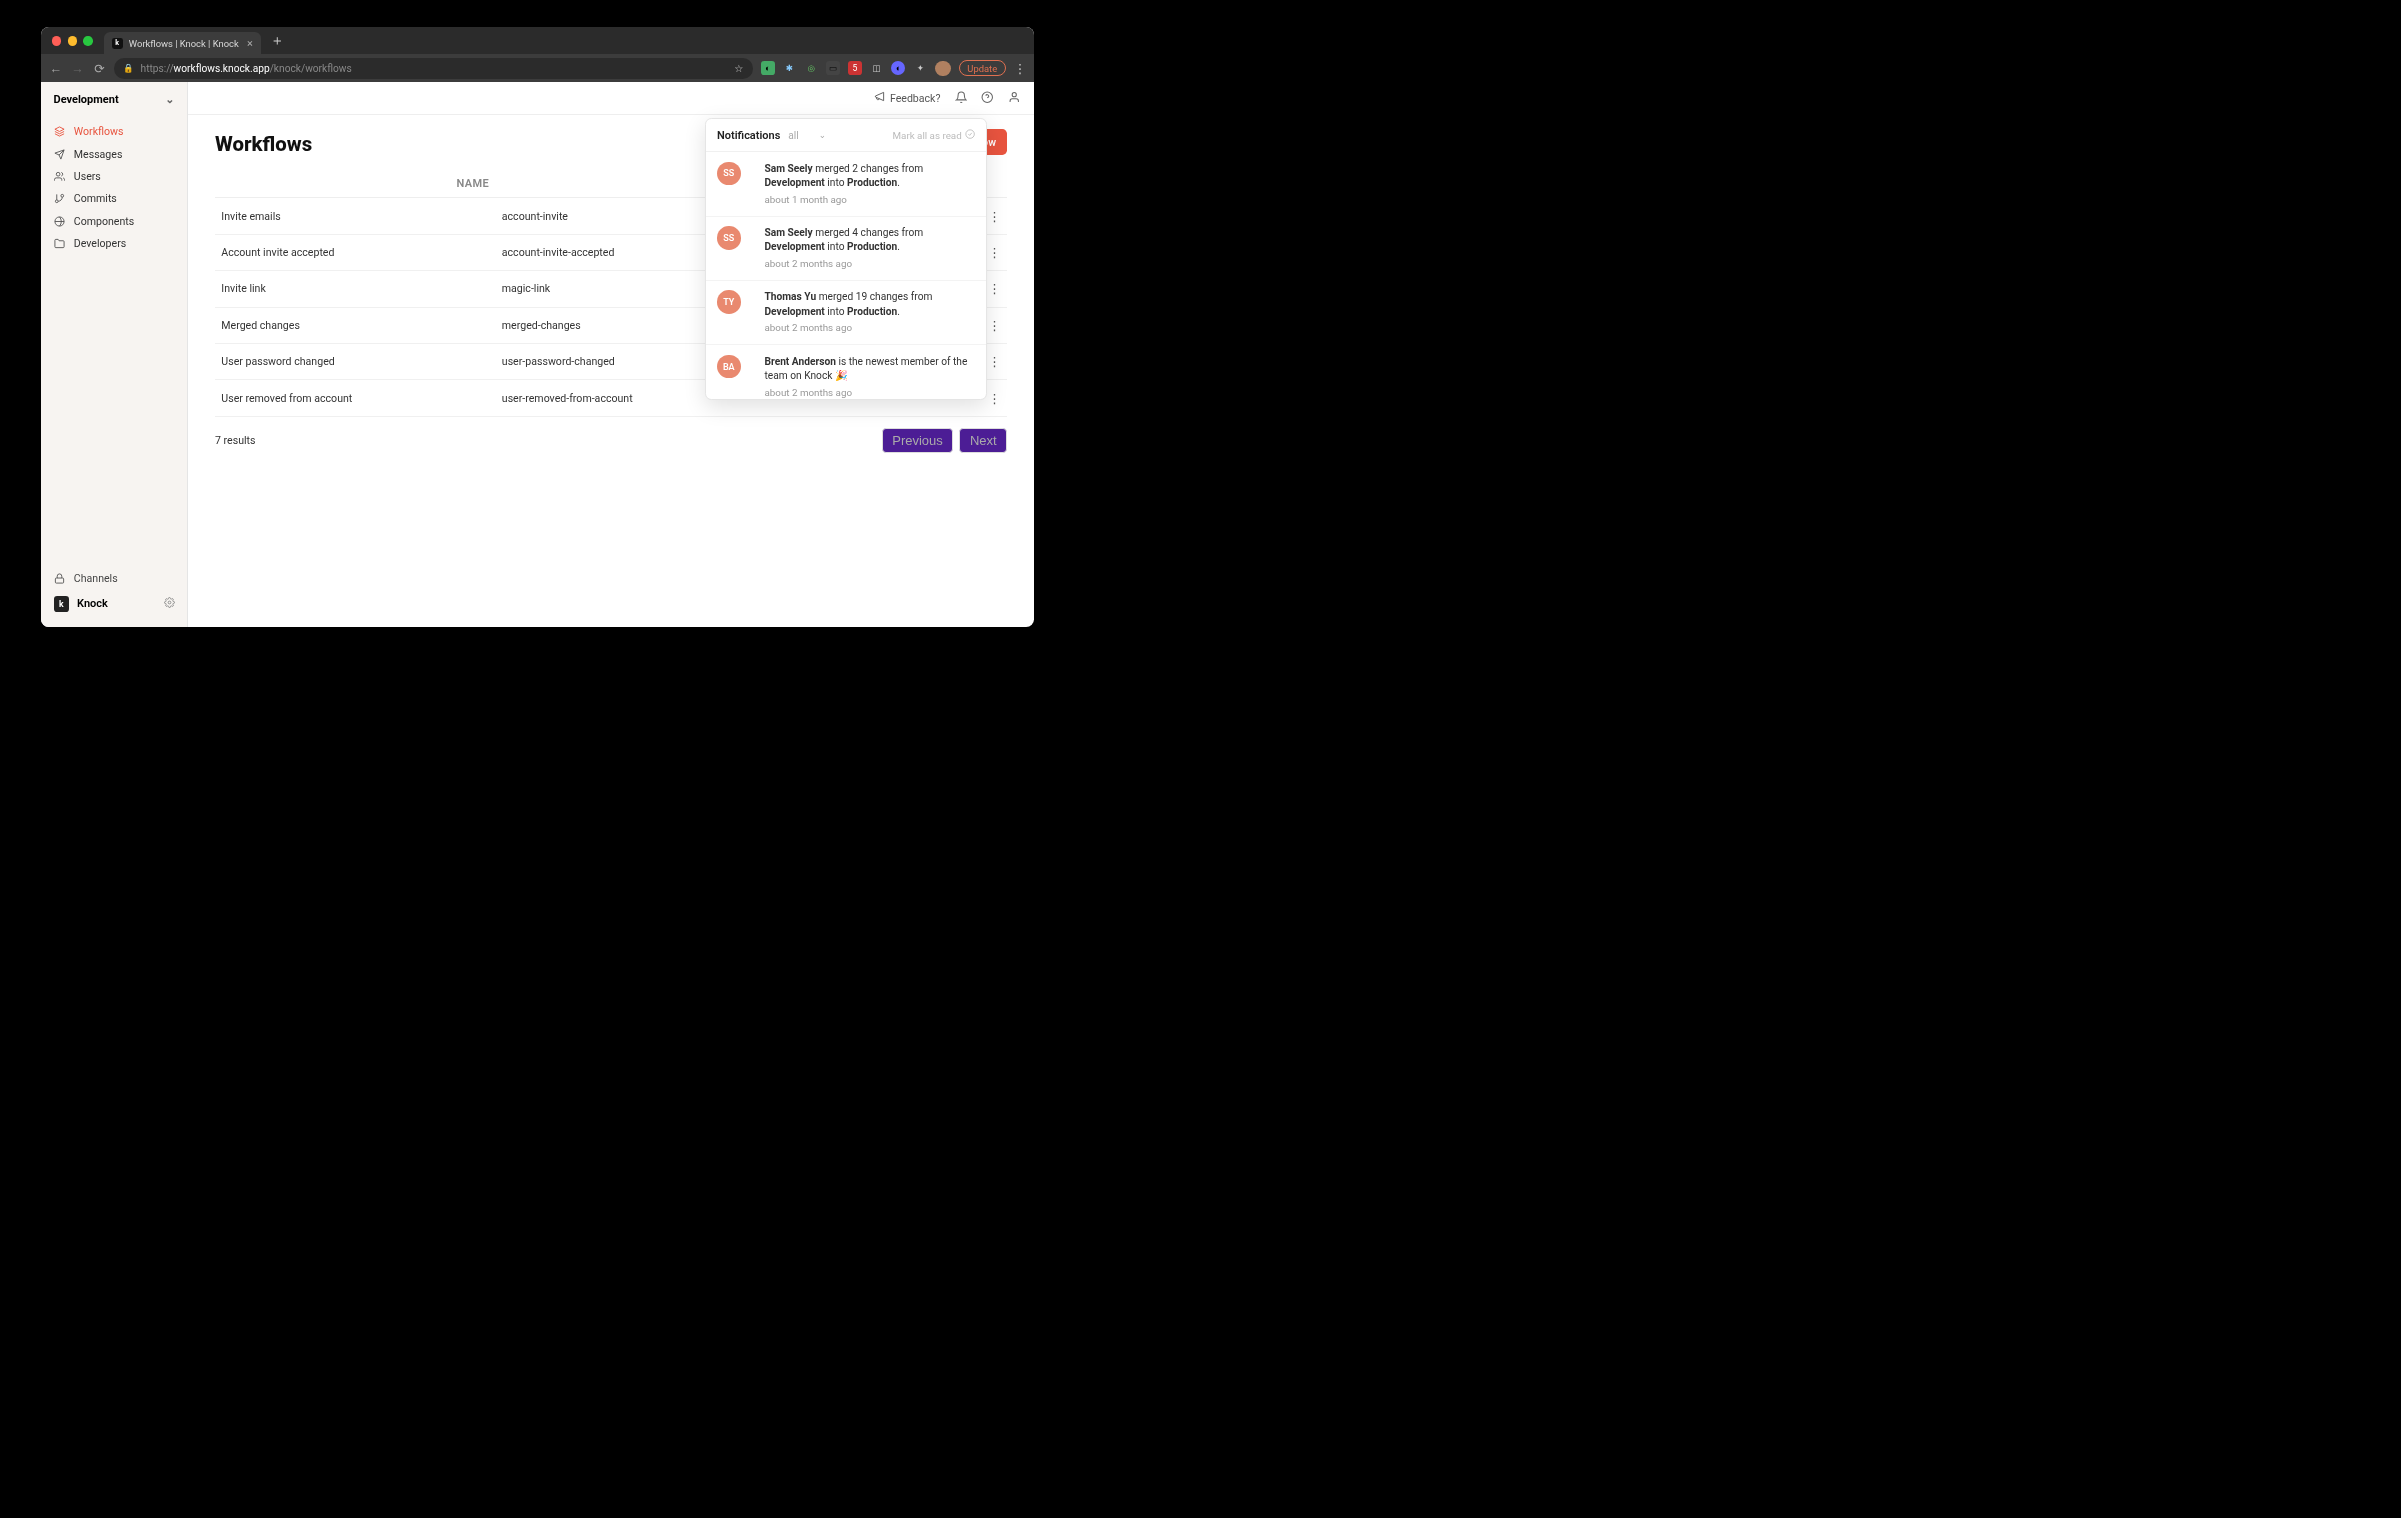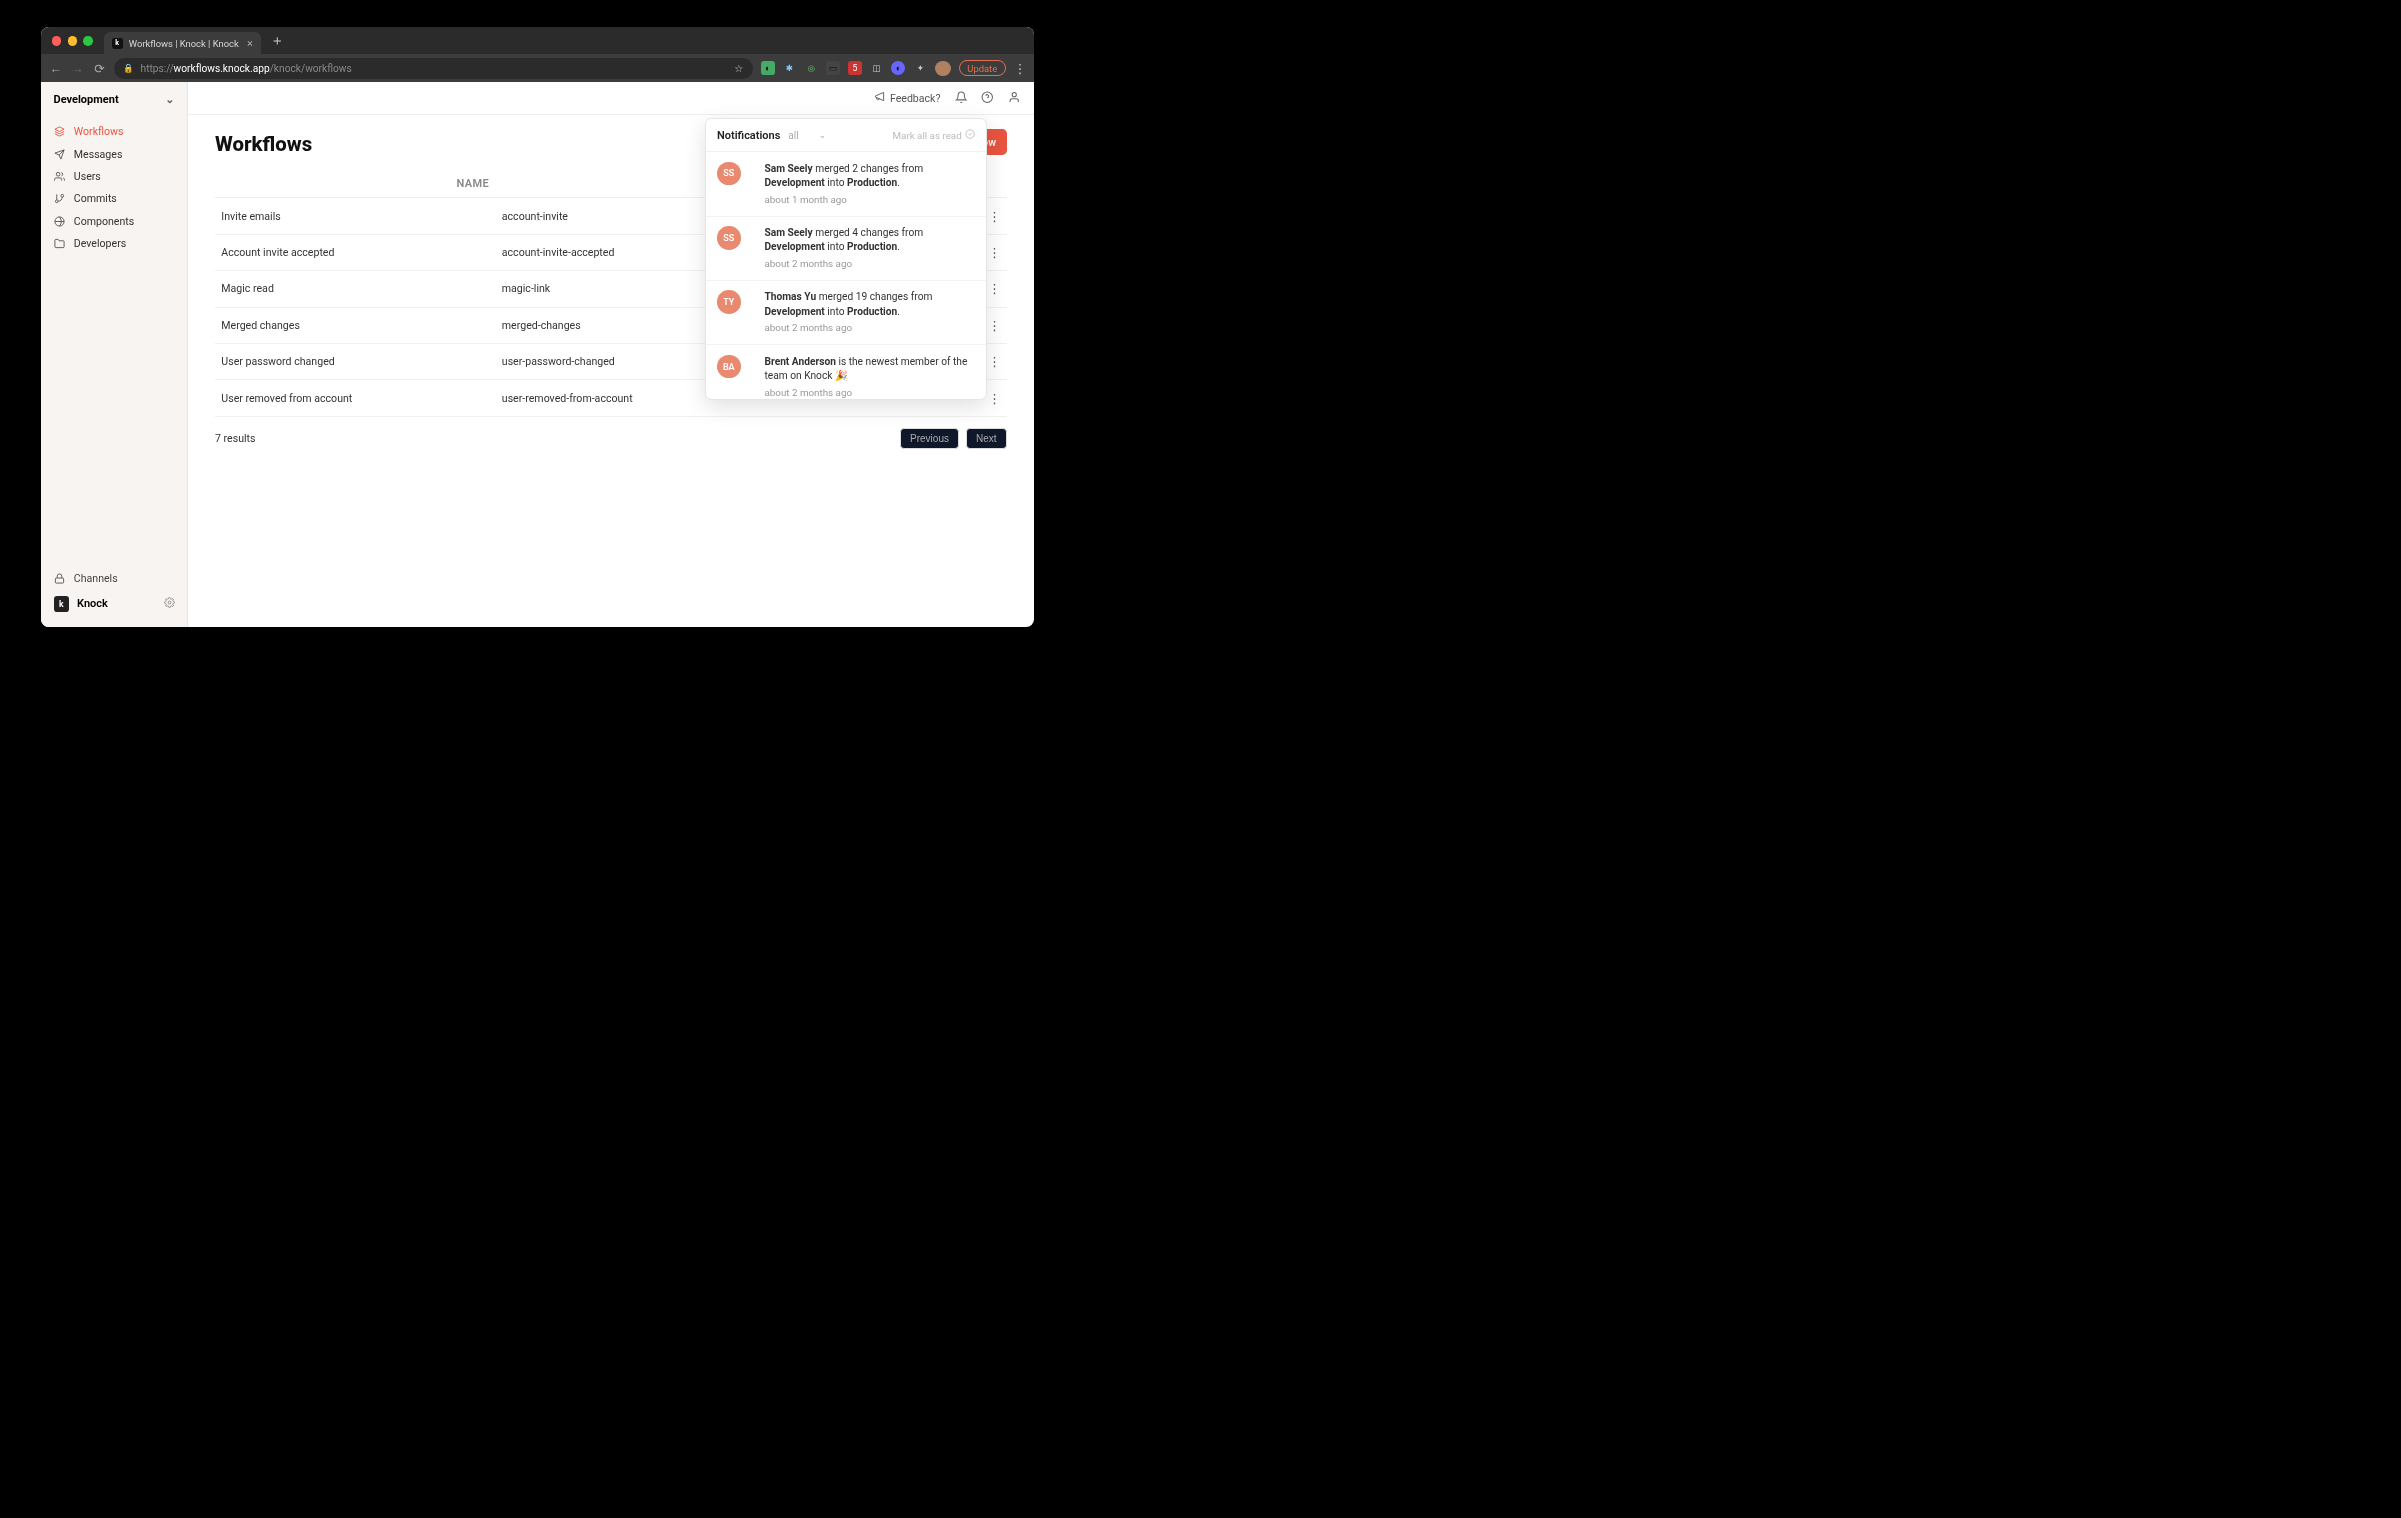--- a/index.html
+++ b/index.html
@@ -57,21 +57,21 @@
   table.workflows td { padding: 10.2px 6.3px; border-bottom: 0.8px solid #f0f0f0; color: #333; }
   .col-name { width: 34%; }
   .col-key { width: 34%; color: #555; }
   .col-status { width: 10%; text-align: right; }
   .col-date { width: 14%; text-align: right; color: #444; }
   .col-actions { width: 4%; text-align: right; }
   .badge-active { display: inline-block; background: #e6f7e6; color: #2a9d3f; font-size: 8.2px; font-weight: 700; padding: 1.6px 4.7px; border-radius: 2.4px; letter-spacing: 0.2px; }
   .row-actions { cursor: pointer; color: #555; font-size: 12.5px; }
   .table-footer { display: flex; align-items: center; margin-top: 11px; font-size: 10.6px; color: #333; }
   .pager { margin-left: auto; display: flex; gap: 6.3px; }
-  .pager button { background: #0f172a; border: 0.8px solid #ddd; color: #aaa; padding: 3.9px 9.4px; border-radius: 3.9px; font-size: 10px; cursor: pointer; }
+  .pager button { background: #4c1d95; border: 0.8px solid #ddd; color: #aaa; padding: 3.9px 9.4px; border-radius: 3.9px; font-size: 13px; cursor: pointer; }
   
   .popover { position: absolute; top: 36px; right: 47px; width: 282px; max-height: 282px; background: #fff; border: 0.8px solid #e5e5e5; border-radius: 6.3px; box-shadow: 0 6.3px 22px rgba(0,0,0,0.12); display: flex; flex-direction: column; overflow: hidden; }
   .popover-header { display: flex; align-items: center; padding: 9.4px 11px; gap: 7.8px; border-bottom: 0.8px solid #f0f0f0; }
   .popover-header .title { font-weight: 600; font-size: 11px; color: #222; }
   .popover-header .filter { color: #aaa; font-size: 10.2px; display: flex; align-items: center; gap: 20px; cursor: pointer; }
   .popover-header .mark-read { margin-left: auto; color: #bbb; font-size: 9.8px; display: flex; align-items: center; gap: 3.1px; cursor: pointer; }
   .notif-list { overflow-y: auto; }
   .notif-item { display: flex; gap: 24px; padding: 9.4px 11px; border-bottom: 0.8px solid #f3f3f3; cursor: pointer; }
   .notif-avatar { width: 23.5px; height: 23.5px; border-radius: 50%; background: #e9896f; color: #fff; display: flex; align-items: center; justify-content: center; font-size: 9px; font-weight: 600; flex-shrink: 0; }
   .notif-body { font-size: 10.2px; color: #333; line-height: 1.4; }
@@ -272,21 +272,21 @@
                 <td class="col-actions"><span class="row-actions">⋮</span></td>
               </tr>
               <tr>
                 <td class="col-name">Account invite accepted</td>
                 <td class="col-key">account-invite-accepted</td>
                 <td class="col-status"></td>
                 <td class="col-date"></td>
                 <td class="col-actions"><span class="row-actions">⋮</span></td>
               </tr>
               <tr>
-                <td class="col-name">Magic read</td>
+                <td class="col-name">Invite link</td>
                 <td class="col-key">magic-link</td>
                 <td class="col-status"></td>
                 <td class="col-date"></td>
                 <td class="col-actions"><span class="row-actions">⋮</span></td>
               </tr>
               <tr>
                 <td class="col-name">Merged changes</td>
                 <td class="col-key">merged-changes</td>
                 <td class="col-status"></td>
                 <td class="col-date"></td>

